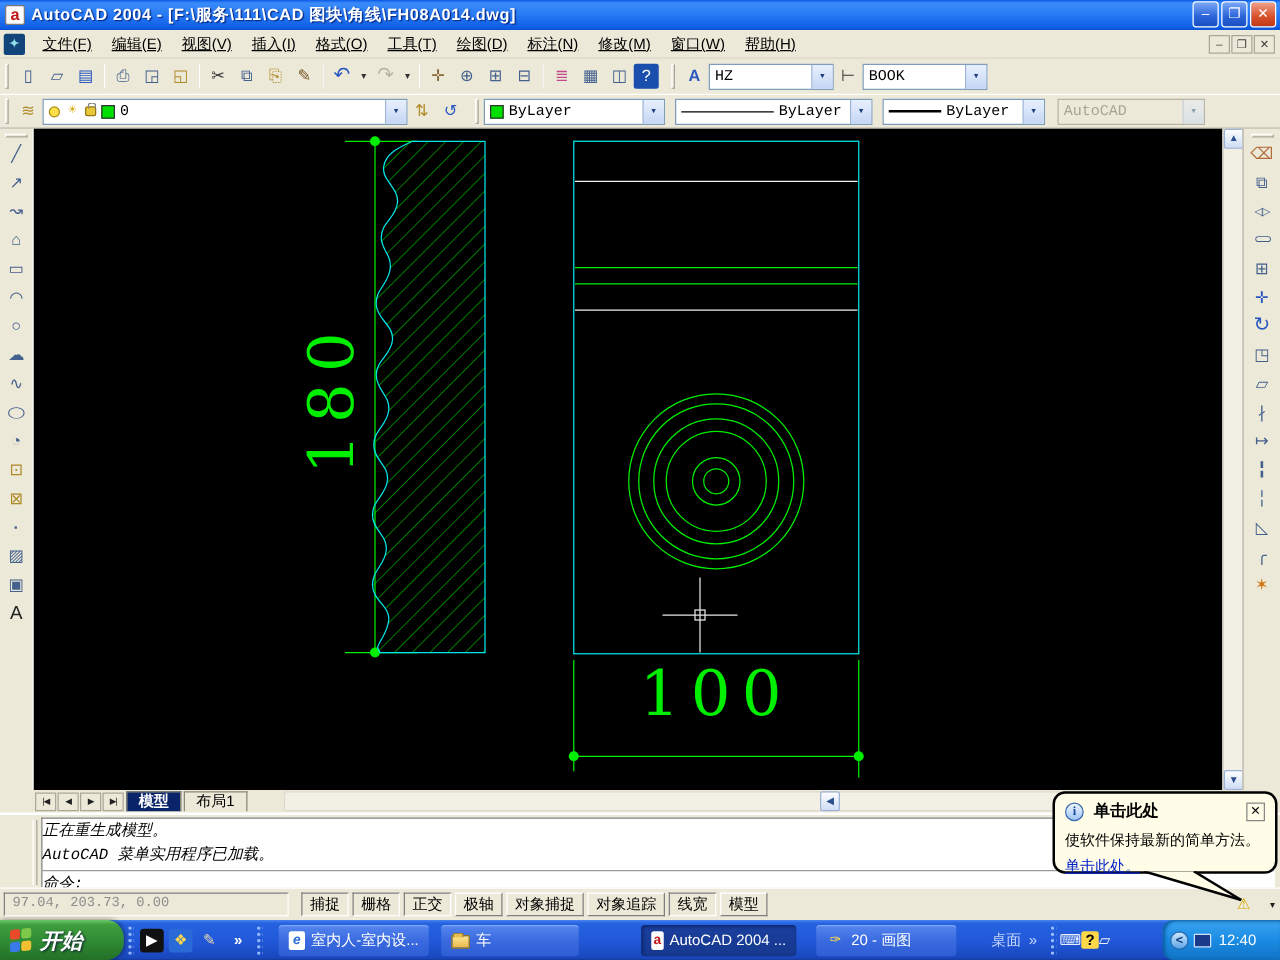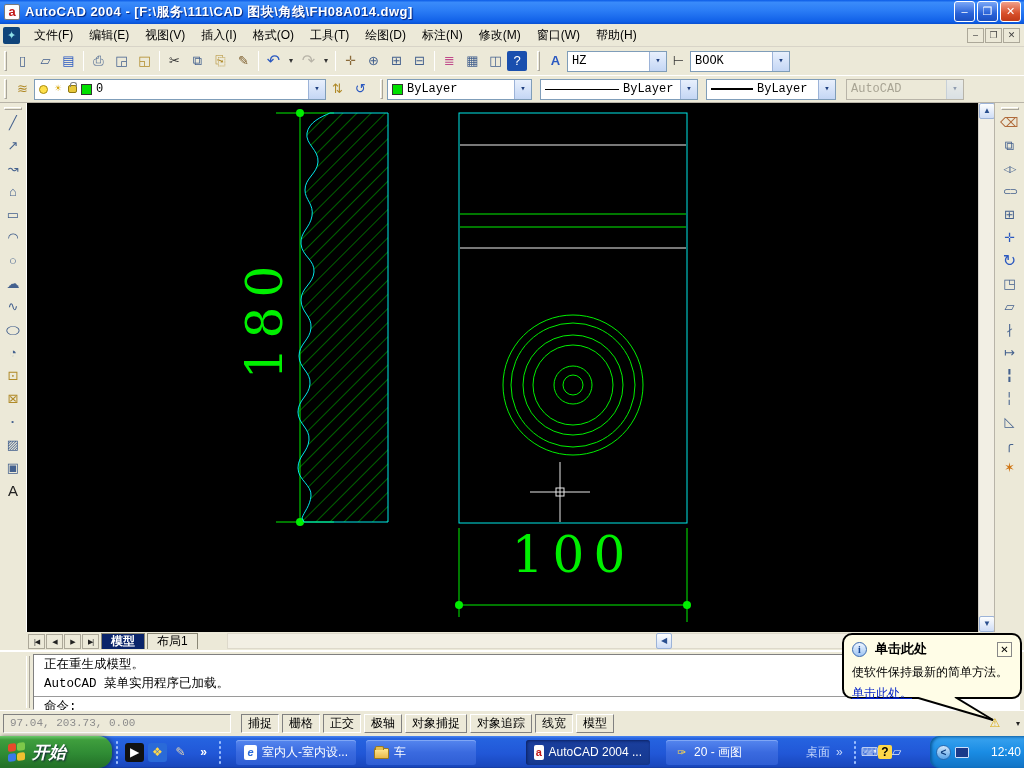--- a/index.html
+++ b/index.html
@@ -19,21 +19,21 @@
     color:#fff;font-size:11px;line-height:19px;text-align:center;
     background:linear-gradient(180deg,#7aa7f7,#2a63d8 60%,#1b4fc0);}
   .winbtn.close{background:linear-gradient(180deg,#f0a08a,#d8502a 60%,#c03a18);}
   #titlebtns{position:absolute;right:3px;top:1px;display:flex;}
 
   
   #menubar{left:0;top:24px;width:1024px;height:23px;background:#ece9d8;border-bottom:1px solid #d8d4c8;
     display:flex;align-items:center;font-size:12px;color:#000;}
   #menu-app-icon{width:17px;height:17px;margin:0 6px 0 3px;background:#10447a;color:#8fe0e8;
     font-size:11px;line-height:17px;text-align:center;border-radius:2px;}
-  .menu-item{padding:3px 8px;white-space:nowrap;}
+  .menu-item{padding:3px 8px;white-space:nowrap;text-decoration:underline;}
   .mdibtn{width:17px;height:15px;margin-left:1px;border:1px solid #aca899;background:#ece9d8;
     color:#404040;font-size:9px;line-height:13px;text-align:center;}
   #mdibtns{position:absolute;right:4px;top:28px;display:flex;}
 
   
   .toolrow{left:0;width:1024px;background:#ece9d8;display:flex;align-items:center;}
   #toolbar1{top:47px;height:29px;border-bottom:1px solid #ffffff;}
   #toolbar2{top:76px;height:27px;border-bottom:1px solid #b8b4a8;}
   .grip{width:3px;height:20px;margin:0 4px;border-left:1px solid #fff;border-top:1px solid #fff;
     border-right:1px solid #a9a59a;border-bottom:1px solid #a9a59a;}
@@ -78,21 +78,21 @@
   .tab.normal{background:#ece9d8;color:#000000;}
   #hscrolltrack{position:absolute;left:200px;top:1px;width:750px;height:16px;background:#f2efe4;border:1px solid #ddd9cb;}
 
   
   #cmdwin{left:0;top:650px;width:1024px;height:60px;background:#ece9d8;border-top:2px solid #fff;}
   #cmdgrip{position:absolute;left:26px;top:4px;width:4px;height:52px;
     border-left:1px solid #fff;border-right:1px solid #a9a59a;}
   #cmdbox{position:absolute;left:33px;top:2px;width:987px;height:56px;background:#fff;
     border:1px solid #808080;border-right-color:#fff;border-bottom-color:#fff;
     font-family:"Liberation Mono","DejaVu Sans Mono",monospace;font-size:12.5px;color:#000;}
-  .cmdline{padding:1px 10px;white-space:pre;}
+  .cmdline{padding:1px 0;white-space:pre;font-style:italic;}
   #cmdsep{border-top:1px solid #9a9a9a;margin-top:3px;}
 
   
   #statusbar{left:0;top:710px;width:1024px;height:26px;background:#ece9d8;border-top:1px solid #fff;
     display:flex;align-items:center;font-size:12px;}
   #coords{width:228px;height:19px;margin:0 10px 0 3px;padding:2px 6px;color:#8d8d8d;
     border:1px solid #808080;border-right-color:#fff;border-bottom-color:#fff;
     font-family:"Liberation Mono","DejaVu Sans Mono",monospace;font-size:11px;}
   .sbtn{height:19px;line-height:17px;padding:0 6px;margin-right:3px;background:#ece9d8;color:#000;}
   .sbtn.sunken{border:1px solid #808080;border-right-color:#fff;border-bottom-color:#fff;}
@@ -111,40 +111,40 @@
   #popup-close{width:15px;height:15px;border:1px solid #888;color:#000;font-size:10px;font-weight:bold;
     line-height:13px;text-align:center;background:#fffde7;}
   #popup-body{margin-top:6px;}
   #popup-link{color:#0020c8;text-decoration:underline;margin-top:4px;display:inline-block;}
   #tail{left:900px;top:697px;width:110px;height:27px;z-index:51;}
 
   
   #taskbar{left:0;top:736px;width:1024px;height:32px;
     background:linear-gradient(180deg,#4a84ef 0%,#2563e0 8%,#2157d7 55%,#1947bd 95%,#153a9e 100%);
     display:flex;align-items:center;color:#fff;}
-  #startbtn{width:112px;height:32px;border-radius:0 14px 14px 0;display:flex;align-items:center;padding-left:8px;
+  #startbtn{width:99px;height:32px;border-radius:0 14px 14px 0;display:flex;align-items:center;padding-left:8px;
     background:linear-gradient(180deg,#6cc96c 0%,#3f9e3d 12%,#2f8b34 55%,#247228 95%);
     box-shadow:1px 0 4px rgba(0,0,0,.5);}
   #startflag{width:18px;height:18px;display:grid;grid-template-columns:8px 8px;grid-gap:1px;transform:skewY(-6deg);}
   #startflag span{width:8px;height:8px;border-radius:2px;}
   #starttext{font-size:17px;font-weight:bold;font-style:italic;margin-left:6px;text-shadow:1px 1px 2px #123;}
   .qsep{width:5px;height:24px;margin:0 3px;background:radial-gradient(circle,#9ec0ff 1px,transparent 1.5px);background-size:4px 5px;}
   .qlico{width:19px;height:19px;margin:0 2px;border-radius:3px;text-align:center;line-height:18px;font-size:12px;}
   .taskbtn{height:25px;margin-left:10px;padding:0 8px;border-radius:3px;display:flex;align-items:center;gap:5px;
     font-size:12px;white-space:nowrap;background:linear-gradient(180deg,#5586ef,#3a6adf 50%,#2f5ed4);
     box-shadow:inset 0 1px 0 #7fa6f5;}
   .taskbtn.active{background:linear-gradient(180deg,#1a3f9e,#16398f);box-shadow:inset 1px 1px 3px #0a1f60;}
   .tico{width:15px;height:15px;border-radius:2px;text-align:center;line-height:14px;font-size:11px;font-weight:bold;}
   .folder{position:relative;width:15px;height:11px;background:linear-gradient(180deg,#ffe792,#e8b84a);border:1px solid #9a7a20;border-radius:1px;margin-top:3px;}
   .folder:before{content:"";position:absolute;left:0;top:-3px;width:7px;height:3px;background:#e8c050;border:1px solid #9a7a20;border-bottom:none;border-radius:2px 2px 0 0;}
   #desktoolbar{margin-left:28px;color:#c6d8fb;font-size:12px;display:flex;align-items:center;gap:6px;}
   #tray{position:absolute;right:0;top:736px;height:32px;width:94px;border-radius:9px 0 0 9px;
     background:linear-gradient(180deg,#3ba4f0 0%,#1a8ce4 50%,#1173c4 100%);box-shadow:inset 2px 1px 3px #0c5a9e;
     display:flex;align-items:center;padding-left:6px;gap:4px;}
-  #clock{font-size:12px;color:#fff;margin-left:18px;}
+  #clock{font-size:12px;color:#fff;margin-left:2px;}
   .trayico{font-size:12px;line-height:16px;text-align:center;}
   #chevcircle{width:15px;height:15px;border-radius:50%;background:linear-gradient(180deg,#cfe6fb,#5aa4e8);
     color:#0a3a7a;font-size:10px;font-weight:bold;line-height:14px;text-align:center;border:1px solid #2a6ab0;}
 </style>
 </head>
 <body>
 
 <div id="screen">
 
   <div id="titlebar" class="abs">

